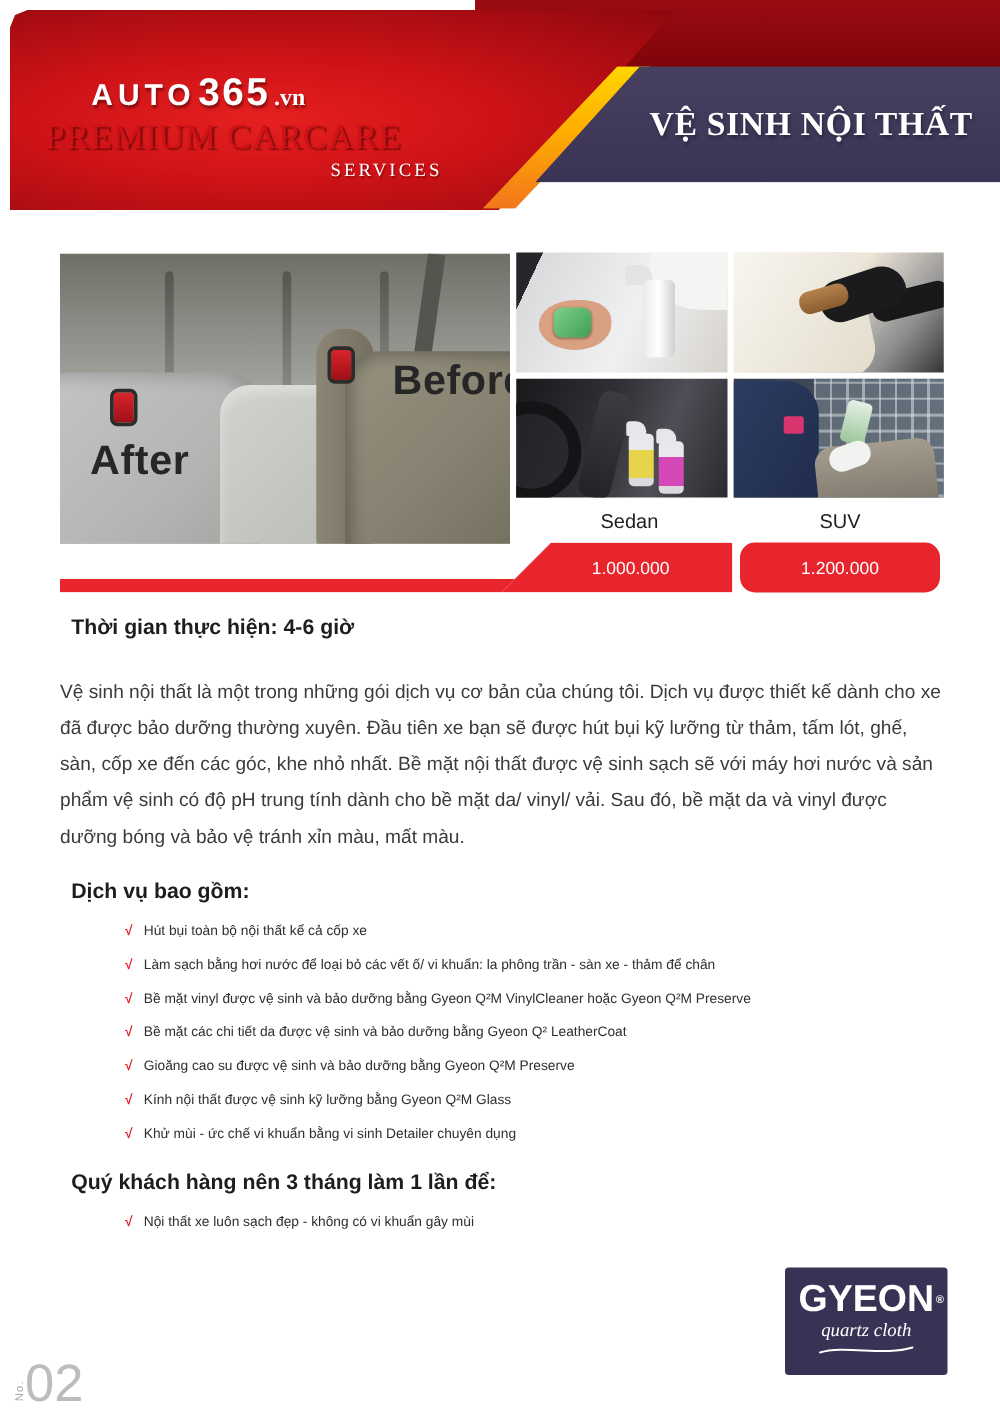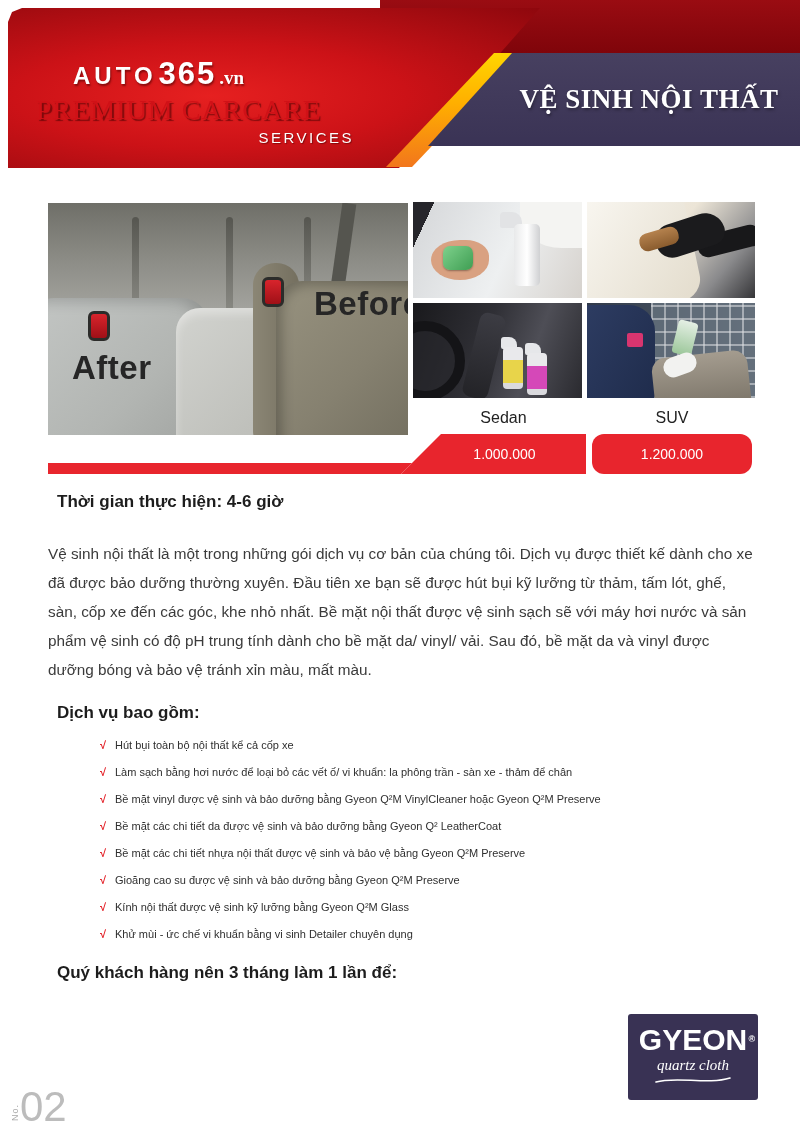--- a/index.html
+++ b/index.html
@@ -26,21 +26,21 @@
     background:linear-gradient(180deg,#ffd600 0%,#ffae00 45%,#f2761c 100%);
     clip-path:polygon(114px 0,140px 0,32px 100%,6px 100%); }
   .logo-text{ position:absolute; left:28px; top:48px; width:330px; }
   .brand-line{ display:flex; align-items:baseline; color:#fff; font-weight:700;
     text-shadow:1px 2px 2px rgba(70,0,0,.55); padding-left:8px;margin-left:29px; }
   .brand-a{ font-size:24px; letter-spacing:4px; }
   .brand-num{ font-size:31px; letter-spacing:2px; margin-left:2px; }
   .brand-tld{ font-size:19px; text-transform:lowercase; margin-left:3px;font-family:Liberation Serif, serif; }
   .brand-premium{ font-family:"Liberation Serif", serif; font-size:28px; letter-spacing:1px;
     color:#d01117; text-shadow:2px 2px 1px rgba(60,0,0,.55); margin-top:2px; white-space:nowrap; }
-  .brand-services{ font-family:Liberation Sans, sans-serif; font-size:15px; color:#fff;
+  .brand-services{ font-family:Liberation Serif, serif; font-size:15px; color:#fff;
     letter-spacing:2.5px; text-align:right; width:318px; margin-top:3px;
     text-shadow:1px 1px 1px rgba(60,0,0,.5); }
   
   .photo-ba{ position:absolute; left:48px; top:203px; width:360px; height:232px; overflow:hidden;
     background:linear-gradient(180deg,#77776f 0%,#9b9b95 14%,#b0b1ab 38%,#bcbdb7 100%); }
   .ba-backrest{ position:absolute; left:0; top:0; width:100%; height:48%;
     background:linear-gradient(180deg,#6f6f68 0%,#8e8e88 55%,#a5a5a0 100%); }
   .ba-seam{ position:absolute; top:6%; width:7px; height:42%; background:linear-gradient(180deg,#565650,#8a8a84); border-radius:4px; }
   .ba-belt{ position:absolute; right:58px; top:0; width:14px; height:92px; background:#55554f; transform:rotate(8deg); }
   .ba-cushion-left{ position:absolute; left:-20px; top:95px; width:180px; height:160px;
@@ -190,28 +190,28 @@
 <div class="content">
   <h2>Thời gian thực hiện: 4-6 giờ</h2>
   <p>Vệ sinh nội thất là một trong những gói dịch vụ cơ bản của chúng tôi. Dịch vụ được thiết kế dành cho xe đã được bảo dưỡng thường xuyên. Đầu tiên xe bạn sẽ được hút bụi kỹ lưỡng từ thảm, tấm lót, ghế, sàn, cốp xe đến các góc, khe nhỏ nhất. Bề mặt nội thất được vệ sinh sạch sẽ với máy hơi nước và sản phẩm vệ sinh có độ pH trung tính dành cho bề mặt da/ vinyl/ vải. Sau đó, bề mặt da và vinyl được dưỡng bóng và bảo vệ tránh xỉn màu, mất màu.</p>
 
   <h2 class="h-services">Dịch vụ bao gồm:</h2>
   <ul class="checks">
     <li><span class="check">√</span><span>Hút bụi toàn bộ nội thất kể cả cốp xe</span></li>
     <li><span class="check">√</span><span>Làm sạch bằng hơi nước để loại bỏ các vết ố/ vi khuẩn: la phông trần - sàn xe - thảm để chân</span></li>
     <li><span class="check">√</span><span>Bề mặt vinyl được vệ sinh và bảo dưỡng bằng Gyeon Q²M VinylCleaner hoặc Gyeon Q²M Preserve</span></li>
     <li><span class="check">√</span><span>Bề mặt các chi tiết da được vệ sinh và bảo dưỡng bằng Gyeon Q² LeatherCoat</span></li>
-    <li><span class="check">√</span><span>Bề mặt các chi tiết nhựa nội thất được vệ sinh và bảo vệ bằng Gyeon Q²M Preserve</span></li>
     <li><span class="check">√</span><span>Gioăng cao su được vệ sinh và bảo dưỡng bằng Gyeon Q²M Preserve</span></li>
     <li><span class="check">√</span><span>Kính nội thất được vệ sinh kỹ lưỡng bằng Gyeon Q²M Glass</span></li>
     <li><span class="check">√</span><span>Khử mùi - ức chế vi khuẩn bằng vi sinh Detailer chuyên dụng</span></li>
   </ul>
 
   <h2 class="h-reco">Quý khách hàng nên 3 tháng làm 1 lần để:</h2>
   <ul class="checks">
+    <li><span class="check">√</span><span>Nội thất xe luôn sạch đẹp - không có vi khuẩn gây mùi</span></li>
   </ul>
 </div>
 
 <div class="gyeon">
   <div class="gyeon-name"><span>GYEON</span><sup>®</sup></div>
   <div class="gyeon-tag">quartz cloth</div>
   <svg width="78" height="10" viewBox="0 0 78 10">
     <path d="M2,7 C22,1 54,10 76,3" stroke="#ffffff" stroke-width="1.6" fill="none" stroke-linecap="round"></path>
   </svg>
 </div>

